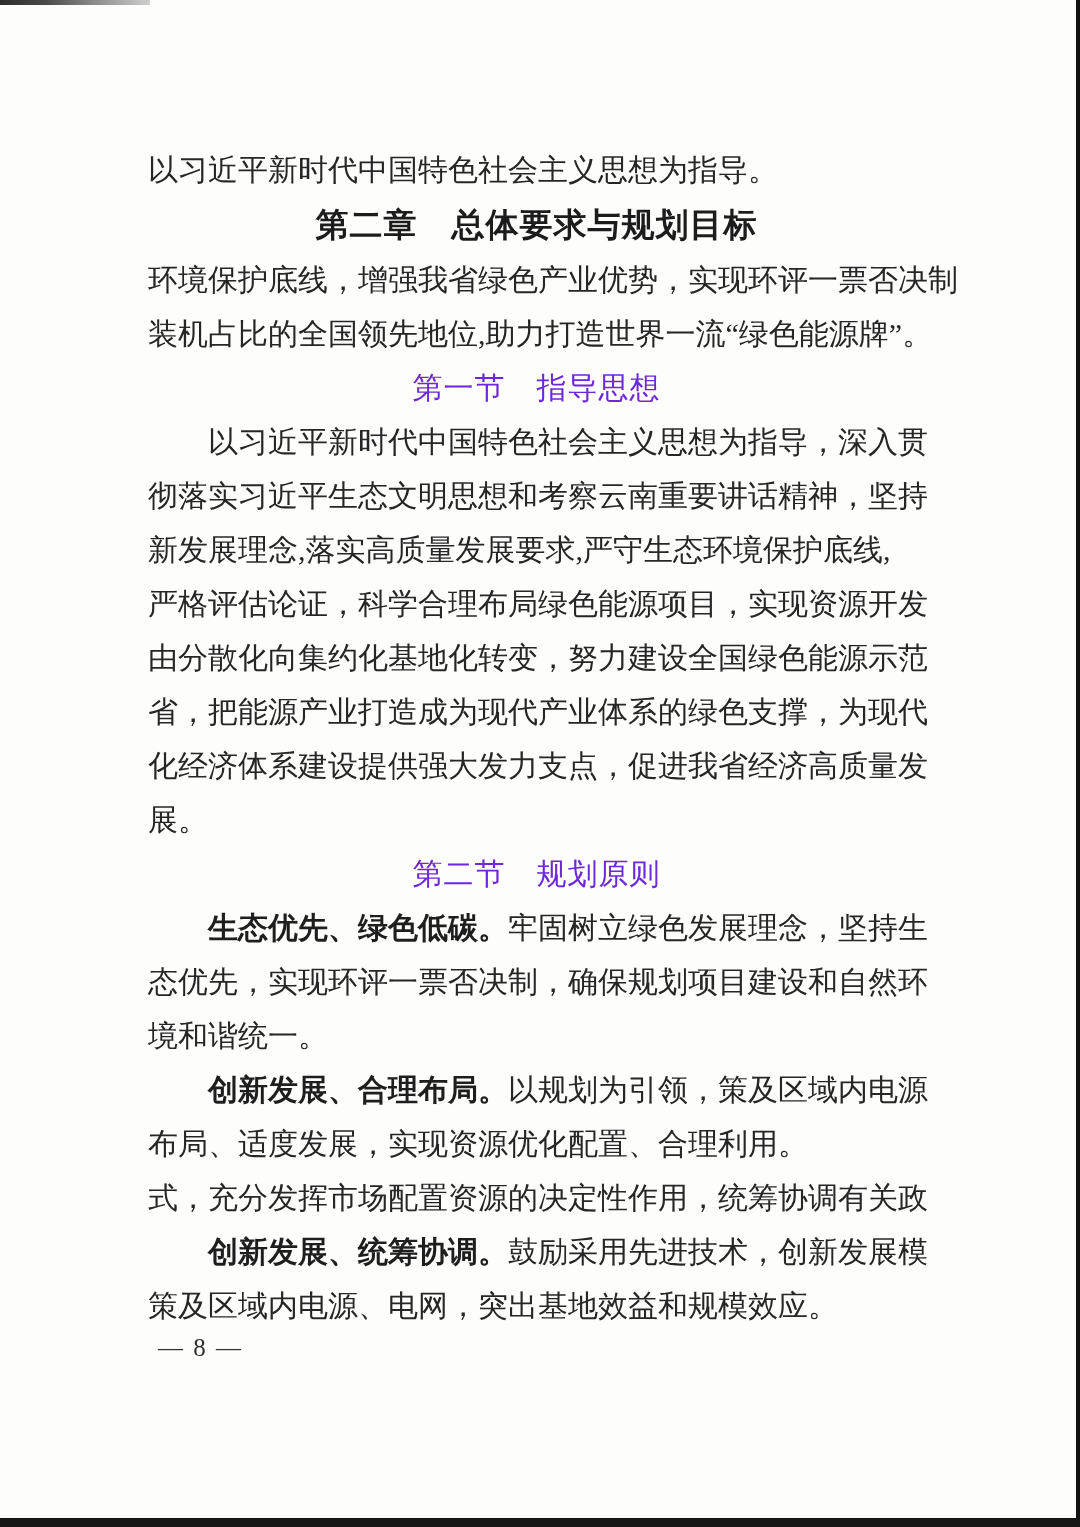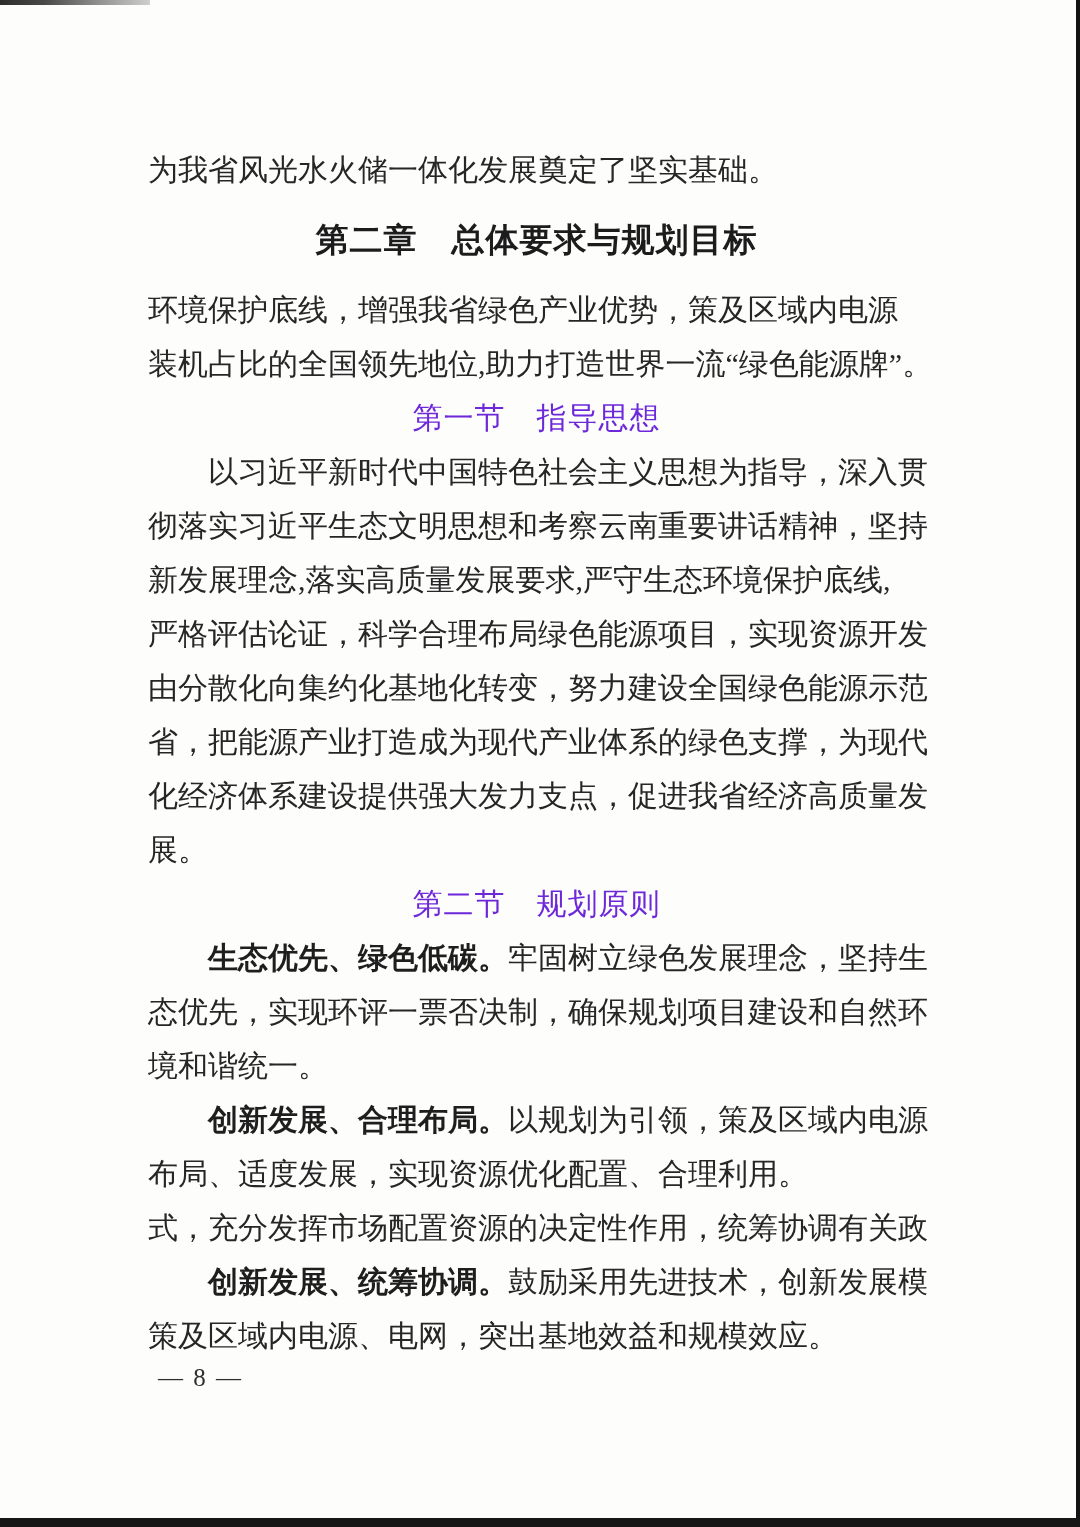--- a/index.html
+++ b/index.html
@@ -36,21 +36,21 @@
   }
   .line {
     font-size: 30px;
     line-height: 54px;
     height: 54px;
     white-space: nowrap;
     letter-spacing: 0;
   }
   .line.indent { text-indent: 60px; }
   .chapter {
-    margin: 16px;
+    margin: 1px;
     font-family: "Liberation Sans", "DejaVu Sans", sans-serif;
     font-weight: 700;
     font-size: 33px;
     line-height: 54px;
     height: 54px;
     text-align: center;
     letter-spacing: 1px;
     color: #1c1c1c;
   }
   .section {
@@ -73,25 +73,25 @@
   }
 </style>
 </head>
 <body>
 
 <div class="page">
   <div class="scan-top"></div>
 
   <div class="content">
 
-    <div class="line">为我省风光水火储一体化发展奠定了坚实基础。</div>
+    <div class="line">以习近平新时代中国特色社会主义思想为指导。</div>
 
     <h1 class="chapter">第二章　总体要求与规划目标</h1>
 
-    <div class="line">环境保护底线，增强我省绿色产业优势，策及区域内电源</div>
+    <div class="line">环境保护底线，增强我省绿色产业优势，实现环评一票否决制</div>
     <div class="line">装机占比的全国领先地位,助力打造世界一流“绿色能源牌”。</div>
 
     <h2 class="section">第一节　指导思想</h2>
 
     <div class="line indent">以习近平新时代中国特色社会主义思想为指导，深入贯</div>
     <div class="line">彻落实习近平生态文明思想和考察云南重要讲话精神，坚持</div>
     <div class="line">新发展理念,落实高质量发展要求,严守生态环境保护底线,</div>
     <div class="line">严格评估论证，科学合理布局绿色能源项目，实现资源开发</div>
     <div class="line">由分散化向集约化基地化转变，努力建设全国绿色能源示范</div>
     <div class="line">省，把能源产业打造成为现代产业体系的绿色支撑，为现代</div>

